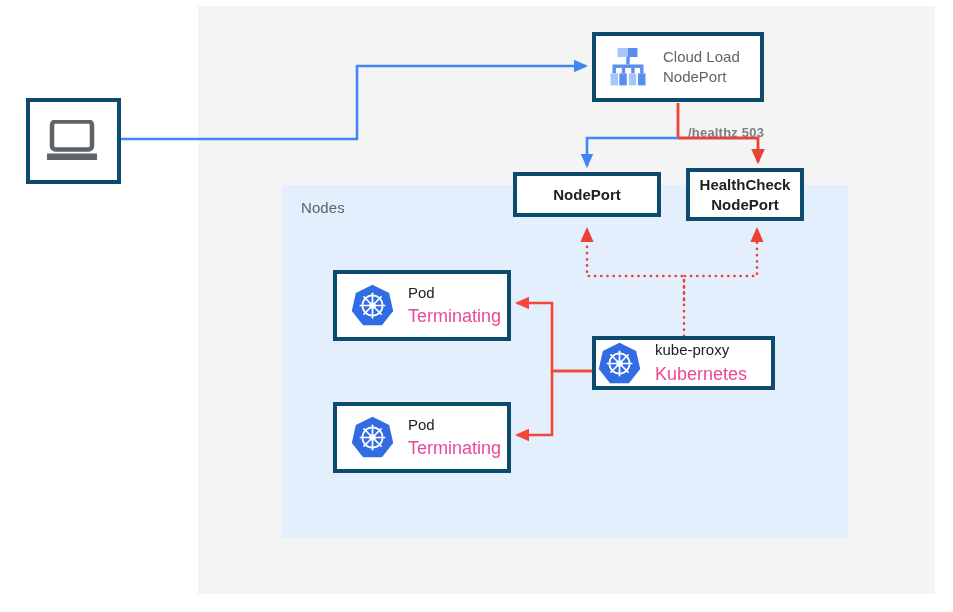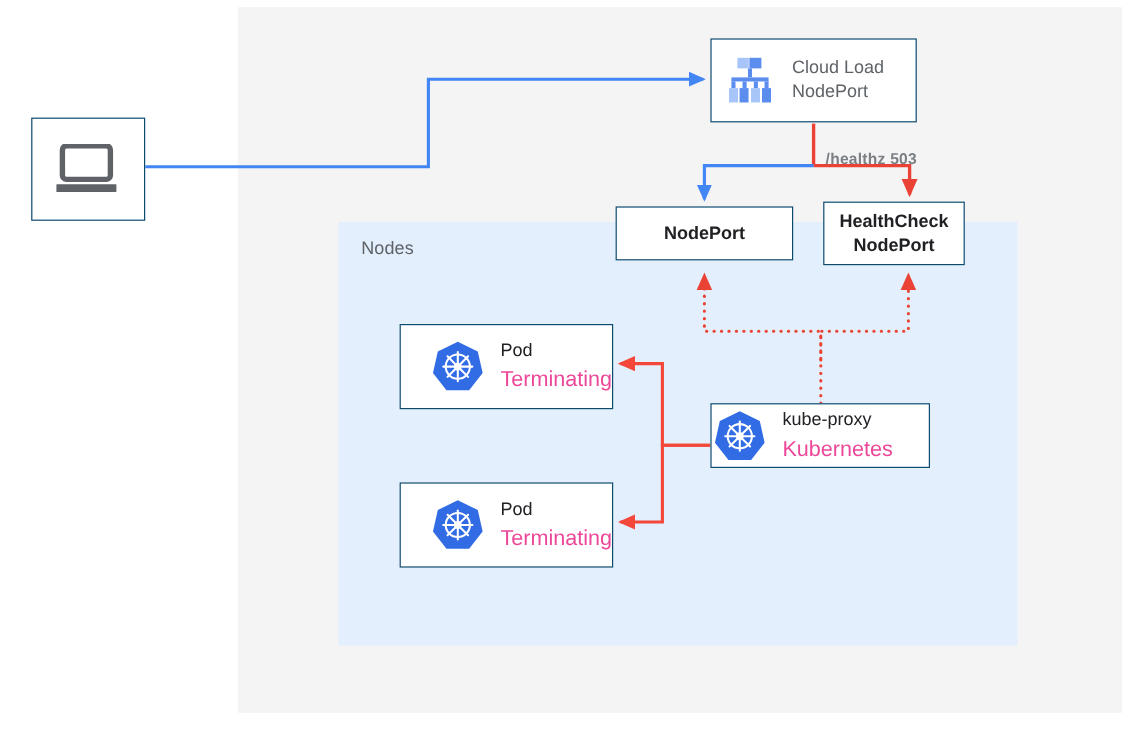--- a/index.html
+++ b/index.html
@@ -32,21 +32,21 @@
     position: absolute;
     left: 301px; top: 199px;
     font-size: 15px;
     color: #5f6368;
     letter-spacing: 0.1px;
   }
   
   .box {
     position: absolute;
     background: #ffffff;
-    border: 1px solid #0c4a6e;
+    border: 4px solid #0c4a6e;
     box-sizing: border-box;
     display: flex;
     align-items: center;
     box-shadow: 0 0 0 0 rgba(0,0,0,0);
   }
   .box.centered { justify-content: center; }
 
   
   #laptop-box {
     left: 26px; top: 98px;
@@ -95,21 +95,21 @@
     font-size: 13px;
     font-weight: bold;
     color: #7b7f84;
     letter-spacing: 0.2px;
   }
 
   
   .pod-box {
     left: 333px;
     width: 178px; height: 71px;
-    padding-left: 24px;
+    padding-left: 12px;
     gap: 12px;
   }
   #pod-box-1 { top: 270px; }
   #pod-box-2 { top: 402px; }
   .k8s-icon { width: 47px; height: 45px; flex: 0 0 auto; display:block; }
   .entity-title {
     font-size: 15px;
     color: #202124;
     line-height: 1.45;
   }

